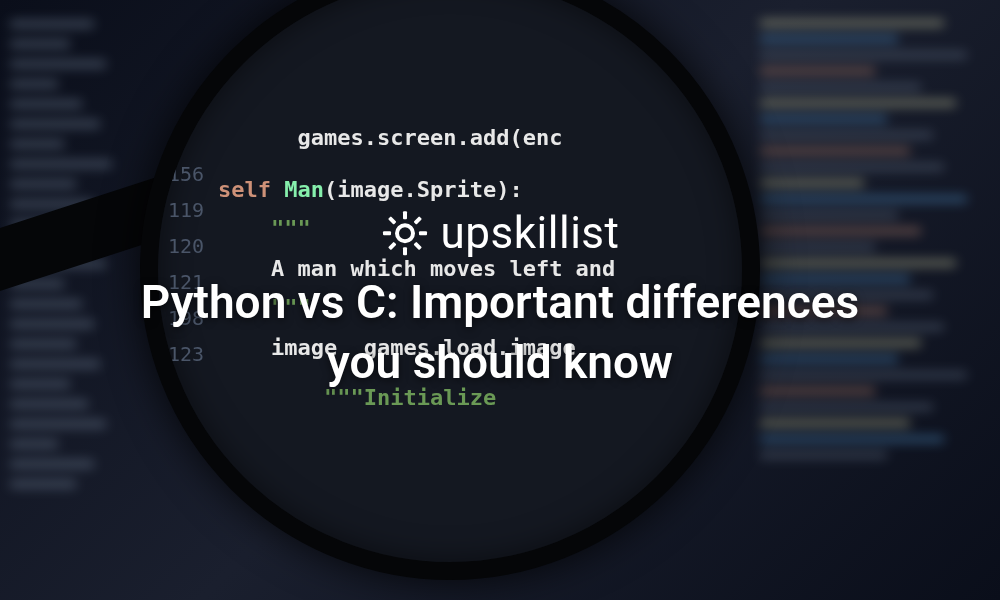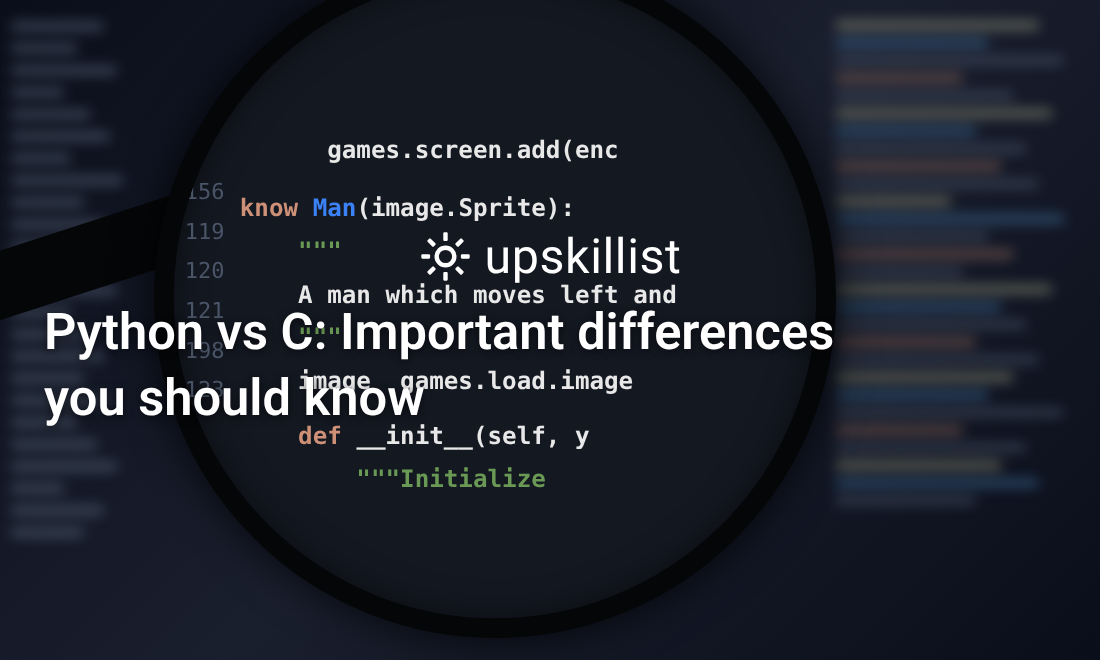--- a/index.html
+++ b/index.html
@@ -104,29 +104,30 @@
       text-align: right;
     }
     
     .code-line {
       white-space: pre;
       font-weight: bold;
     }
     
     .kw-white { color: #e8e8e8; }
     .kw-orange { color: #ce9178; }
-    .kw-cyan { color: #3b82f6; }
+    .kw-cyan { color: #86efac; }
     .kw-green { color: #6a9955; }
     
     .overlay-content {
       position: absolute;
       left: 0;
       right: 0;
       top: 50%;
       transform: translateY(-50%);
+      text-align: center;
       z-index: 10;
     }
     
     .logo-wrapper {
       display: flex;
       align-items: center;
       justify-content: center;
       gap: 12px;
       margin-bottom: 14px;
     }
@@ -229,27 +230,26 @@
     <div class="line-numbers">
       <div>156</div>
       <div>119</div>
       <div>120</div>
       <div>121</div>
       <div>198</div>
       <div>123</div>
     </div>
     <div class="code-line">      <span class="kw-white">games.screen.add(enc</span></div>
     <div style="height:12px;"></div>
-    <div class="code-line"><span class="kw-orange">know</span> <span class="kw-cyan">Man</span><span class="kw-white">(image</span><span class="kw-white">.</span><span class="kw-white">Sprite</span><span class="kw-white">):</span></div>
+    <div class="code-line"><span class="kw-orange">self</span> <span class="kw-cyan">Man</span><span class="kw-white">(image</span><span class="kw-white">.</span><span class="kw-white">Sprite</span><span class="kw-white">):</span></div>
     <div class="code-line">    <span class="kw-green">"""</span></div>
     <div class="code-line">    <span class="kw-white">A man which moves left and</span></div>
     <div class="code-line">    <span class="kw-green">"""</span></div>
     <div class="code-line">    <span class="kw-white">image</span><span class="kw-white">  games.load.image</span></div>
     <div style="height:10px;"></div>
-    <div class="code-line">    <span class="kw-orange">def</span> <span class="kw-white">__init__</span><span class="kw-white">(self, y</span></div>
     <div class="code-line">        <span class="kw-green">"""Initialize</span></div>
   </div>
 </div>
 
 <div class="overlay-content">
   <div class="logo-wrapper">
     <div class="logo-icon">
       <svg viewBox="0 0 48 48">
         <g fill="#ffffff">
           <circle cx="24" cy="24" r="8" fill="none" stroke="#ffffff" stroke-width="4"></circle>

